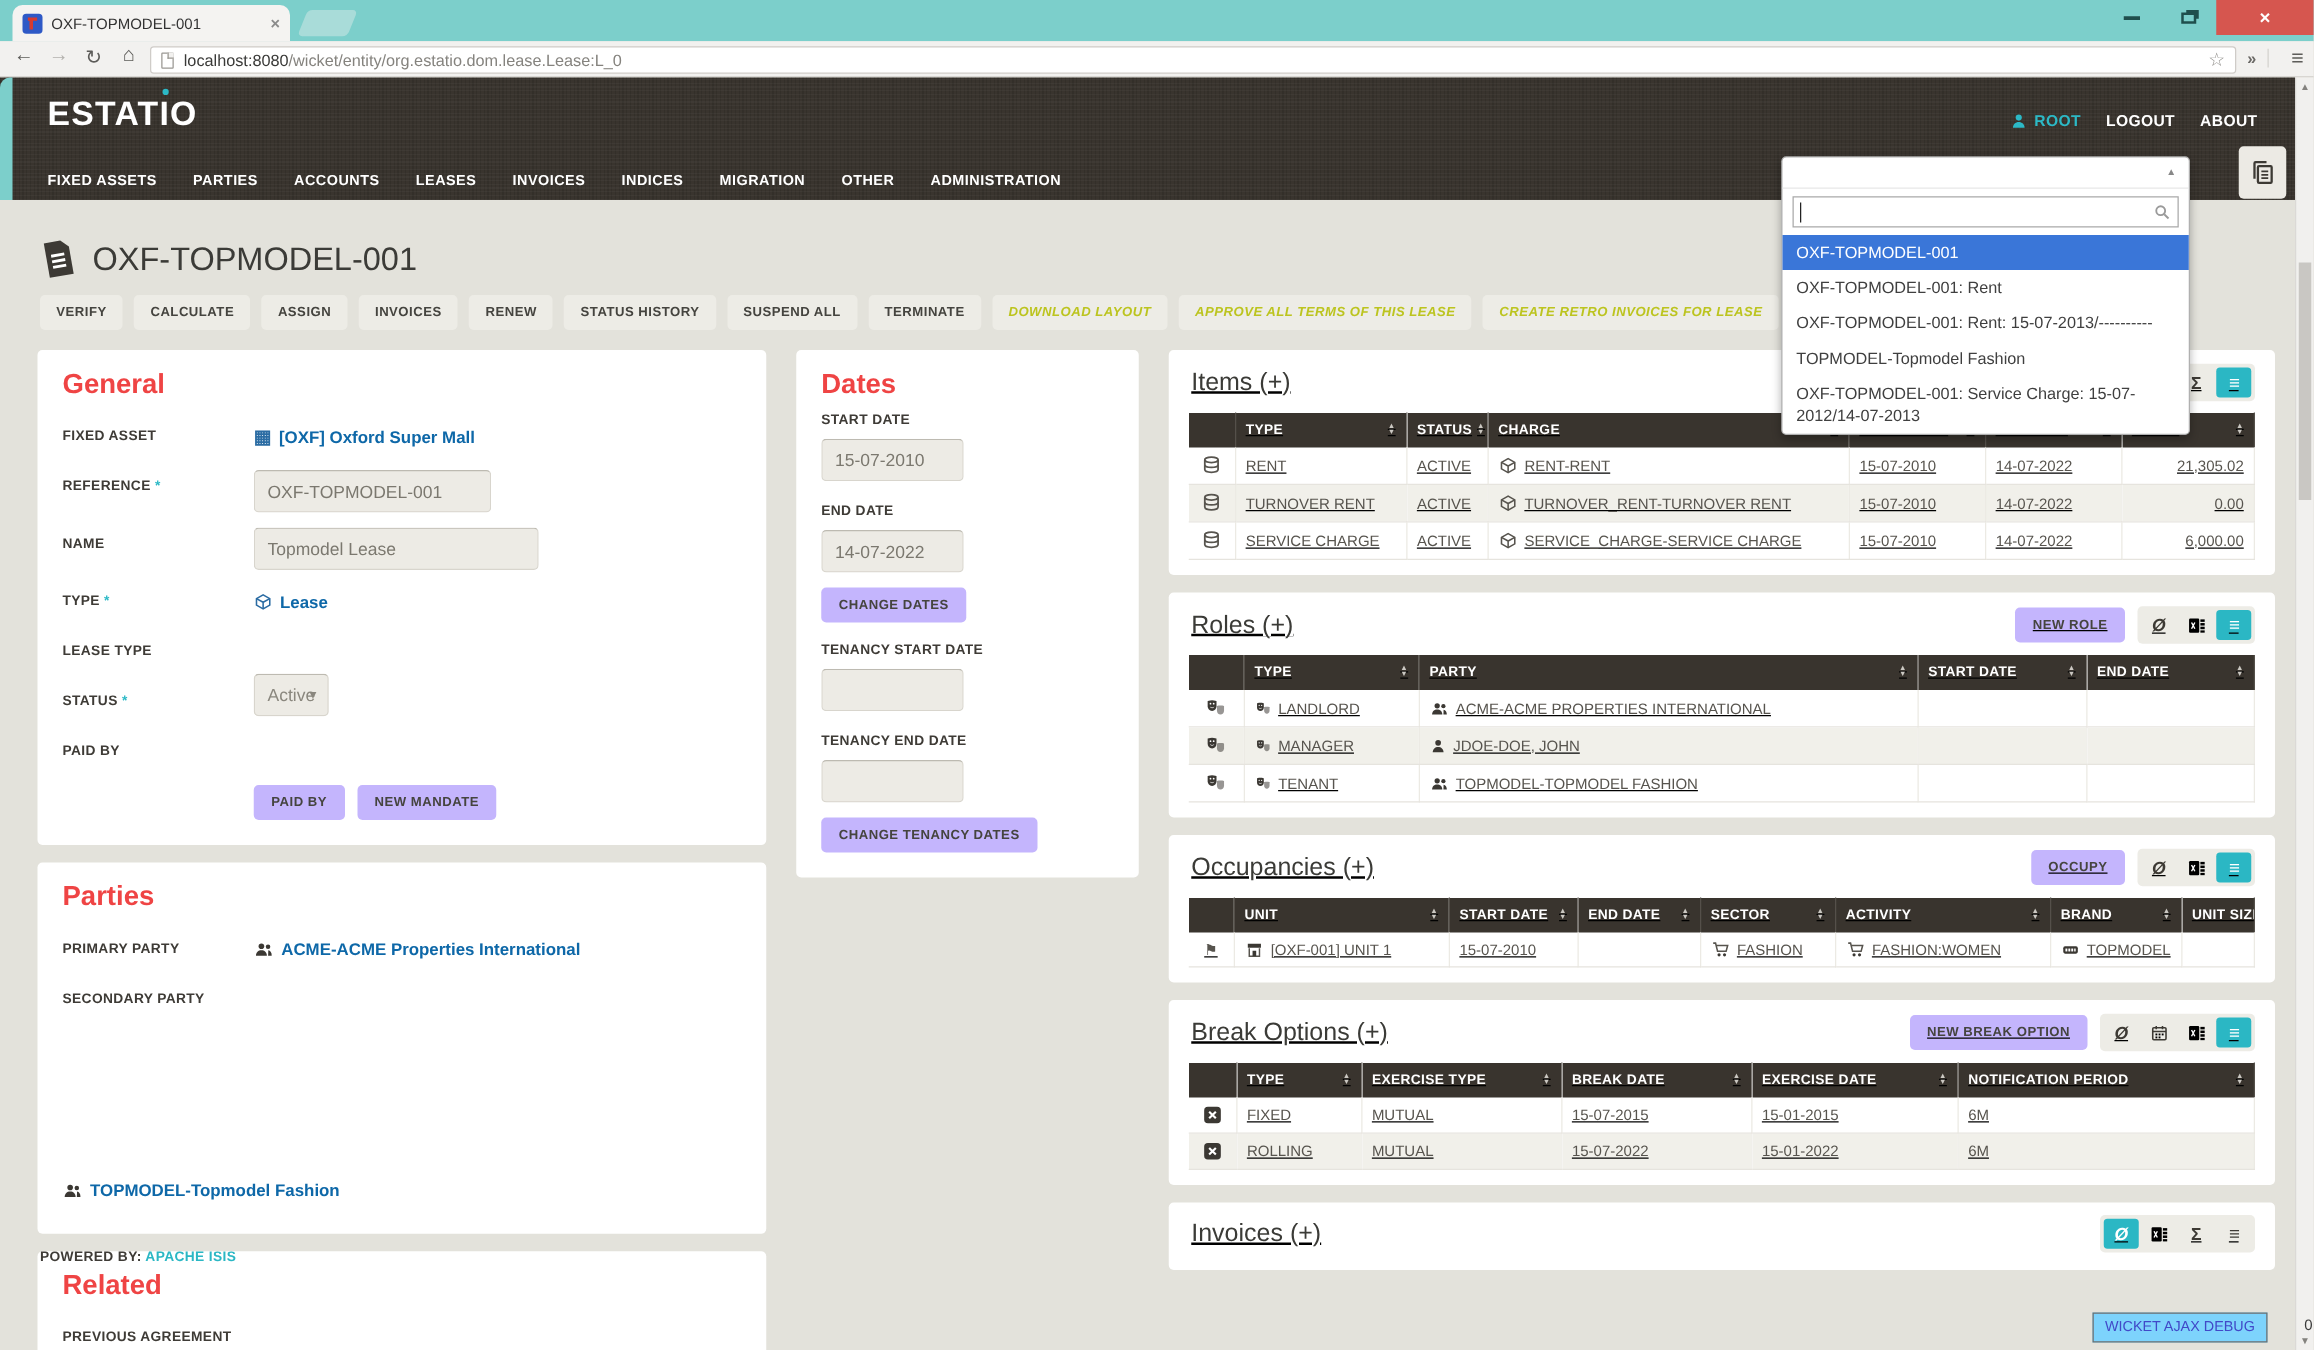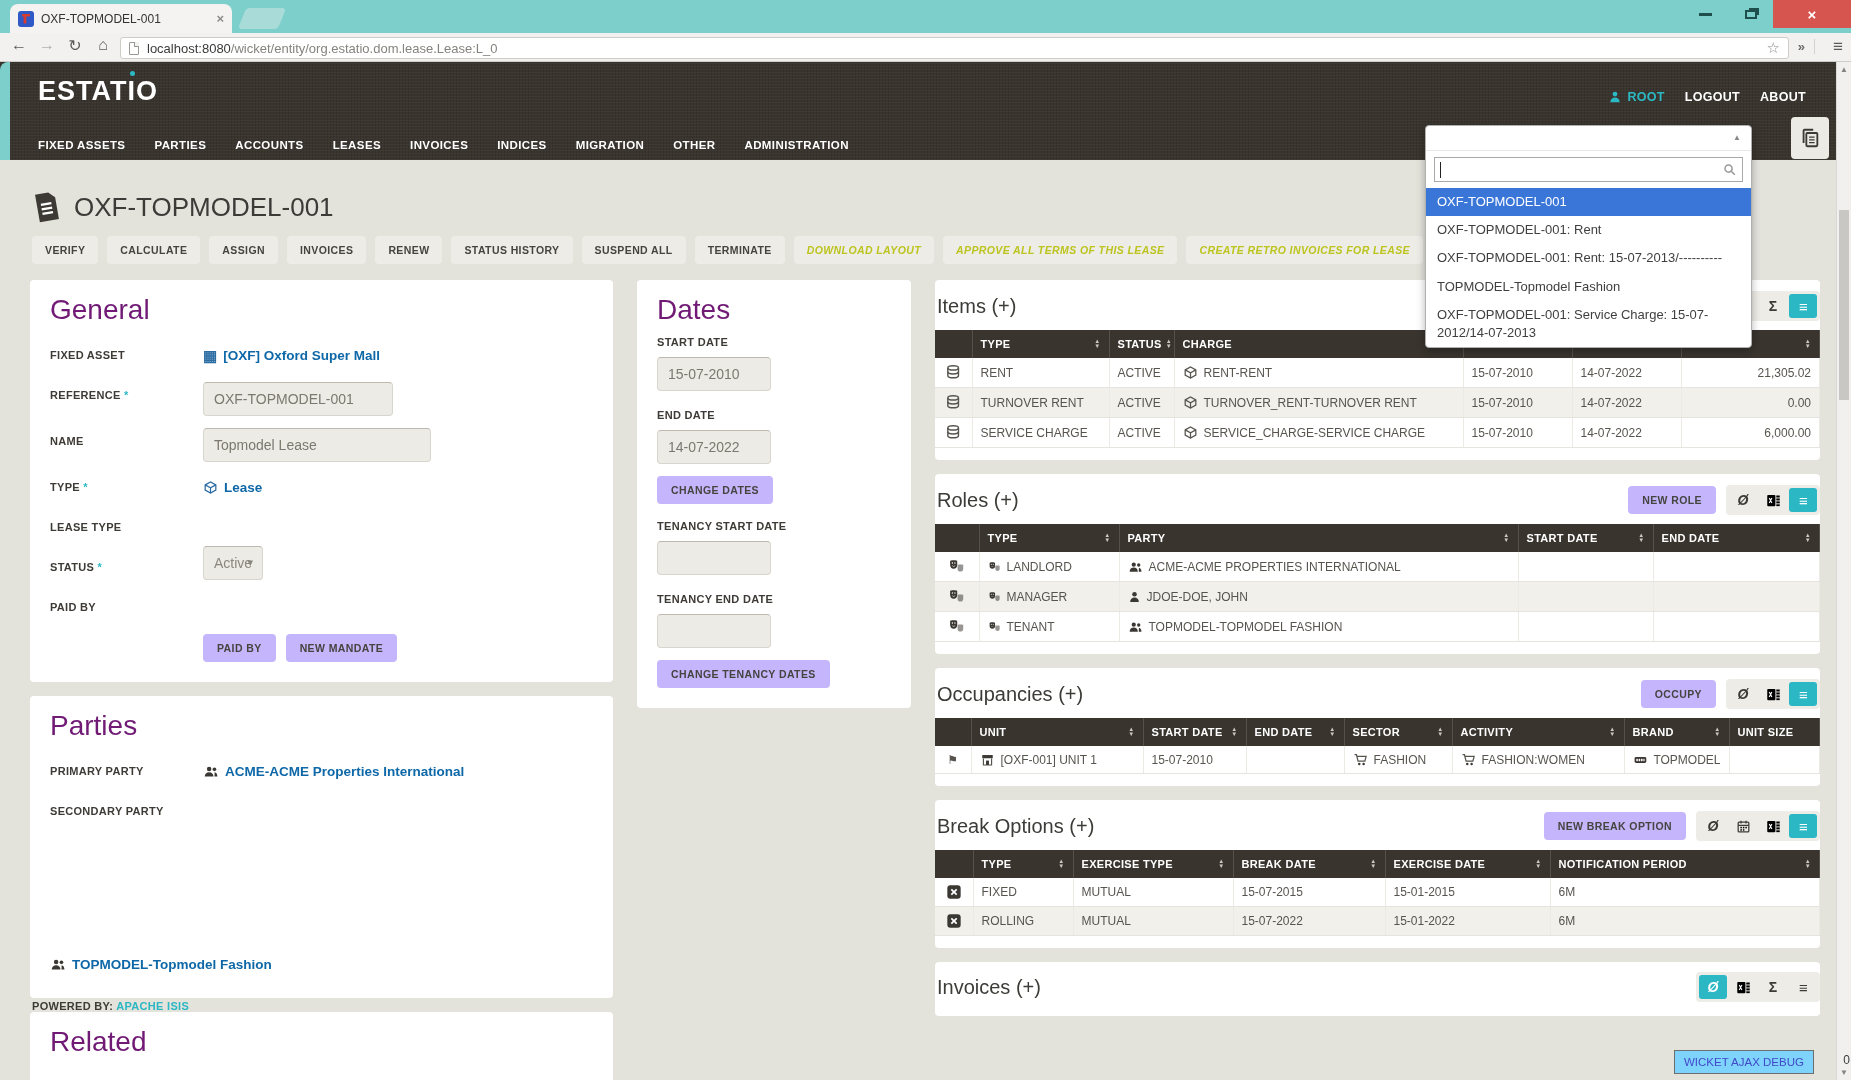--- a/index.html
+++ b/index.html
@@ -70,21 +70,21 @@
   .abtn { background:#edece6; border:none; border-radius:4px; padding:8px 13px; font-family:inherit;
       font-size:10.5px; font-weight:bold; color:#45443f; letter-spacing:.4px; white-space:nowrap; }
   .abtn.proto { color:#bcc41f; font-style:italic; }
 
   .columns { position:absolute; left:30px; top:120px; right:16px; }
   .card { background:#fff; border-radius:4px; }
 
   
   .col-left { position:absolute; left:0; top:0; width:583px; }
   .col-left .card { padding:14px 20px 18px; margin-bottom:14px; }
-  h1.sec { font-size:28px; font-weight:normal; color:#701a75; margin-bottom:14px; }
+  h1.sec { font-size:22px; font-weight:bold; color:#ef4444; margin-bottom:14px; }
   .frow { display:flex; margin-bottom:10px; min-height:30px; align-items:flex-start;}
   .flabel { width:153px; flex:0 0 153px; font-size:11px; font-weight:bold; color:#3e3b36; letter-spacing:.3px; padding-top:9px; }
   .req { color:#2cb9c6; }
   .fval { flex:1; padding-top:2px; }
   .linkval { color:#0e68a8; font-weight:bold; font-size:13.5px; text-decoration:none; display:inline-flex; align-items:center; gap:6px; padding-top:6px;}
   .gridglyph { font-size:15px; color:#2b6ca3; line-height:1;}
   .tbox { background:#edebe5; border:1px solid #d8d5cd; border-top-color:#bdbab1; border-radius:4px;
       height:34px; padding:0 10px; font-family:inherit; font-size:14px; color:#7b786f; }
   .w190{width:190px;} .w198{width:228px;} .w114{width:114px;}
   .selbox { position:relative; width:227px; height:34px; background:#edebe5; border:1px solid #d8d5cd; border-top-color:#bdbab1;
@@ -96,21 +96,21 @@
       font-family:inherit; font-size:11px; font-weight:bold; letter-spacing:.4px; margin-top:10px; }
 
   
   .col-mid { position:absolute; left:607px; top:0; width:274px; }
   .col-mid .card { padding:14px 20px 20px; }
   .dlabel { font-size:11px; font-weight:bold; color:#3e3b36; letter-spacing:.3px; margin:10px 0 9px; }
   .col-mid .btn { margin-top:12px; }
 
   
   .col-right { position:absolute; left:905px; right:0; top:0; }
-  .col-right .card { padding:8px 0 12px; margin-bottom:14px; }
+  .col-right .card { padding:8px 16px 12px; margin-bottom:14px;text-decoration:underline; }
   .card-head { display:flex; align-items:center; justify-content:space-between; min-height:36px; }
   h2.sec { font-size:20px; font-weight:normal; color:#3b3b37; padding-left:2px;}
   .head-actions { display:flex; align-items:center; gap:10px; }
   .btn-group { background:#edece6; border-radius:4px; padding:3px; display:flex; gap:2px; }
   .ibtn { width:28px; height:24px; border:none; background:transparent; border-radius:3px; color:#3d3a34;
       display:flex; align-items:center; justify-content:center; font-family:inherit; }
   .ibtn.active { background:#2bb7c4; color:#fff; }
   .oicon { font-style:italic; font-weight:bold; font-size:14px; }
   .sigicon { font-weight:bold; font-size:14px; }
   .listicon { font-weight:bold; font-size:15px; letter-spacing:-1px;}

